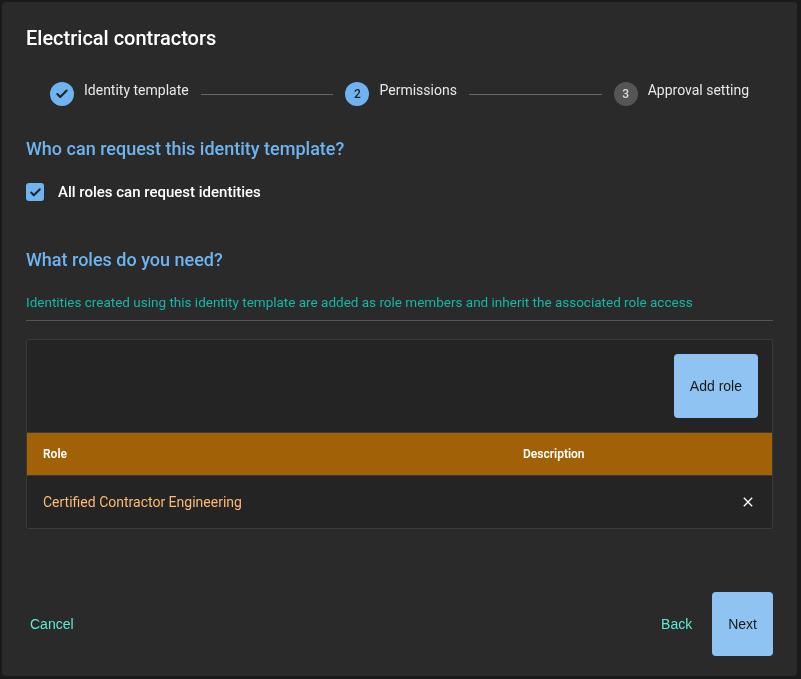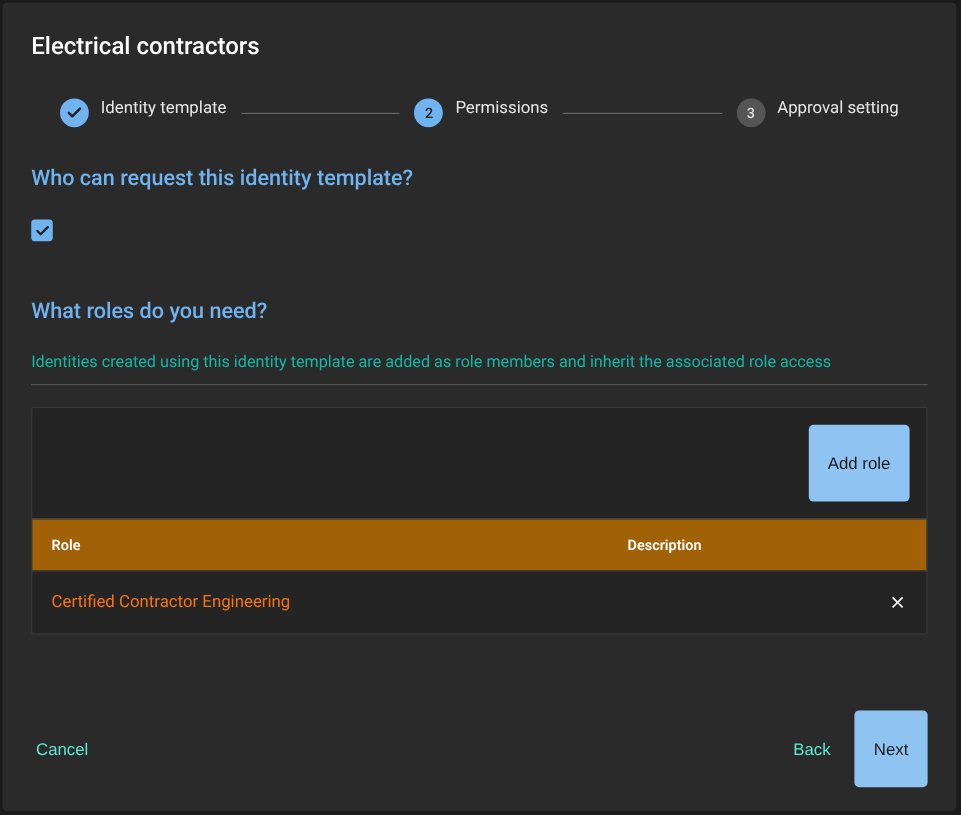--- a/index.html
+++ b/index.html
@@ -153,21 +153,21 @@
     .col-role { flex: 0 0 480px; }
     .col-desc { flex: 1; }
     .col-action { flex: 0 0 28px; text-align: right; }
     .table-row {
       display: flex;
       align-items: center;
       padding: 18px 16px;
       font-size: 14px;
     }
     .role-link {
-      color: #f97316;
+      color: #fdba74;
       cursor: pointer;
     }
     .remove-icon {
       cursor: pointer;
       display: flex;
       justify-content: flex-end;
     }
     .remove-icon svg { width: 16px; height: 16px; }
     .modal-footer {
       display: flex;
@@ -215,20 +215,21 @@
     </div>
 
     <h2 class="section-heading">Who can request this identity template?</h2>
 
     <div class="checkbox-row">
       <span class="checkbox">
         <svg viewBox="0 0 24 24" fill="none" stroke="#1f1f1f" stroke-width="3.5" stroke-linecap="round" stroke-linejoin="round">
             <polyline points="20 6 9 17 4 12"></polyline>
           </svg>
       </span>
+      <span class="checkbox-label">All roles can request identities</span>
     </div>
 
     <h2 class="section-heading mt">What roles do you need?</h2>
     <p class="help-text">Identities created using this identity template are added as role members and inherit the associated role access</p>
     <div class="divider"></div>
 
     <div class="table-card">
       <div class="table-toolbar">
         <button class="btn btn-primary">Add role</button>
       </div>

